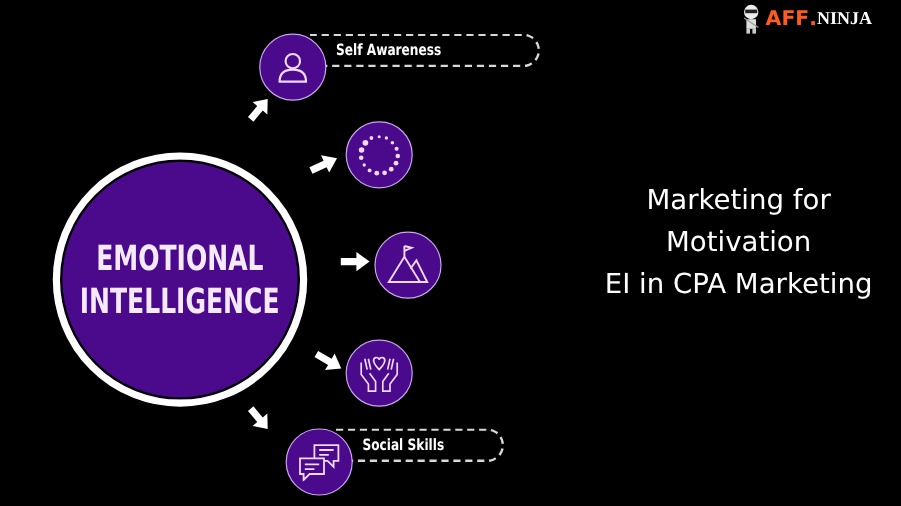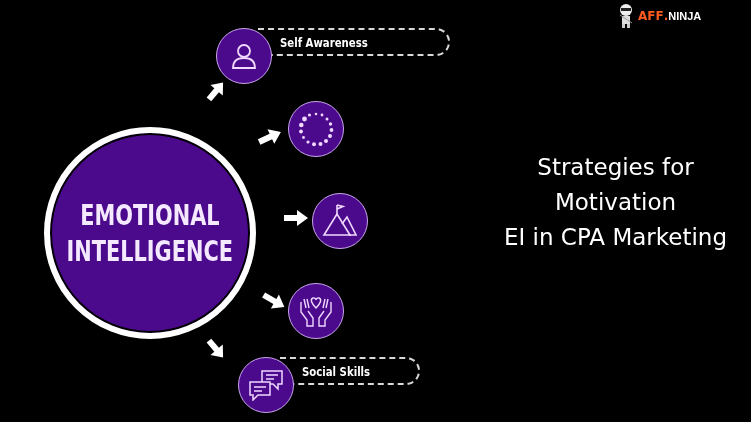--- a/index.html
+++ b/index.html
@@ -30,22 +30,22 @@
     .pill-label {
       color:#fff; font-family:"DejaVu Sans", sans-serif; font-weight:bold; font-size:13px;
       transform:scaleX(0.78); transform-origin:left center; white-space:nowrap;
     }
     .side-title {
       left:480px; top:150px; width:271px; text-align:center; color:#fff;
       font-family:"DejaVu Sans", sans-serif; font-size:23px; line-height:35px;
     }
     .side-title div { white-space:nowrap; }
     .logo { left:617px; top:3px; display:flex; align-items:center; }
-    .logo-aff { color:#ff5a1f; font-weight:bold; font-size:12px; font-family:"DejaVu Sans", sans-serif; }
-    .logo-ninja { color:#fff; font-weight:bold; font-size:11px; font-family:Liberation Sans, sans-serif; }
+    .logo-aff { color:#ff5a1f; font-weight:bold; font-size:17px; font-family:"DejaVu Sans", sans-serif; }
+    .logo-ninja { color:#fff; font-weight:bold; font-size:15px; font-family:Liberation Serif, serif; }
   </style>
 </head>
 <body>
 
 <div class="abs logo">
   <svg width="18" height="26" viewBox="0 0 18 26" style="margin-right:3px">
     <circle cx="9" cy="7" r="6" fill="#eee"></circle>
     <rect x="4" y="5" width="10" height="3" fill="#222"></rect>
     <rect x="5" y="13" width="8" height="8" fill="#ddd"></rect>
     <rect x="5" y="21" width="3" height="4" fill="#ccc"></rect>
@@ -157,16 +157,16 @@
       <line x1="6" y1="18" x2="18" y2="18"></line>
         <line x1="6" y1="22" x2="14" y2="22"></line>
     </svg>
   </div>
   <div class="pill" style="width:140px;height:28px">
     <span class="pill-label">Social Skills</span>
   </div>
 </div>
 
 <div class="abs side-title">
-  <div>Strategies for</div>
+  <div>Marketing for</div>
   <div>Motivation</div>
   <div>EI in CPA Marketing</div>
 </div>
 
 </body></html>

